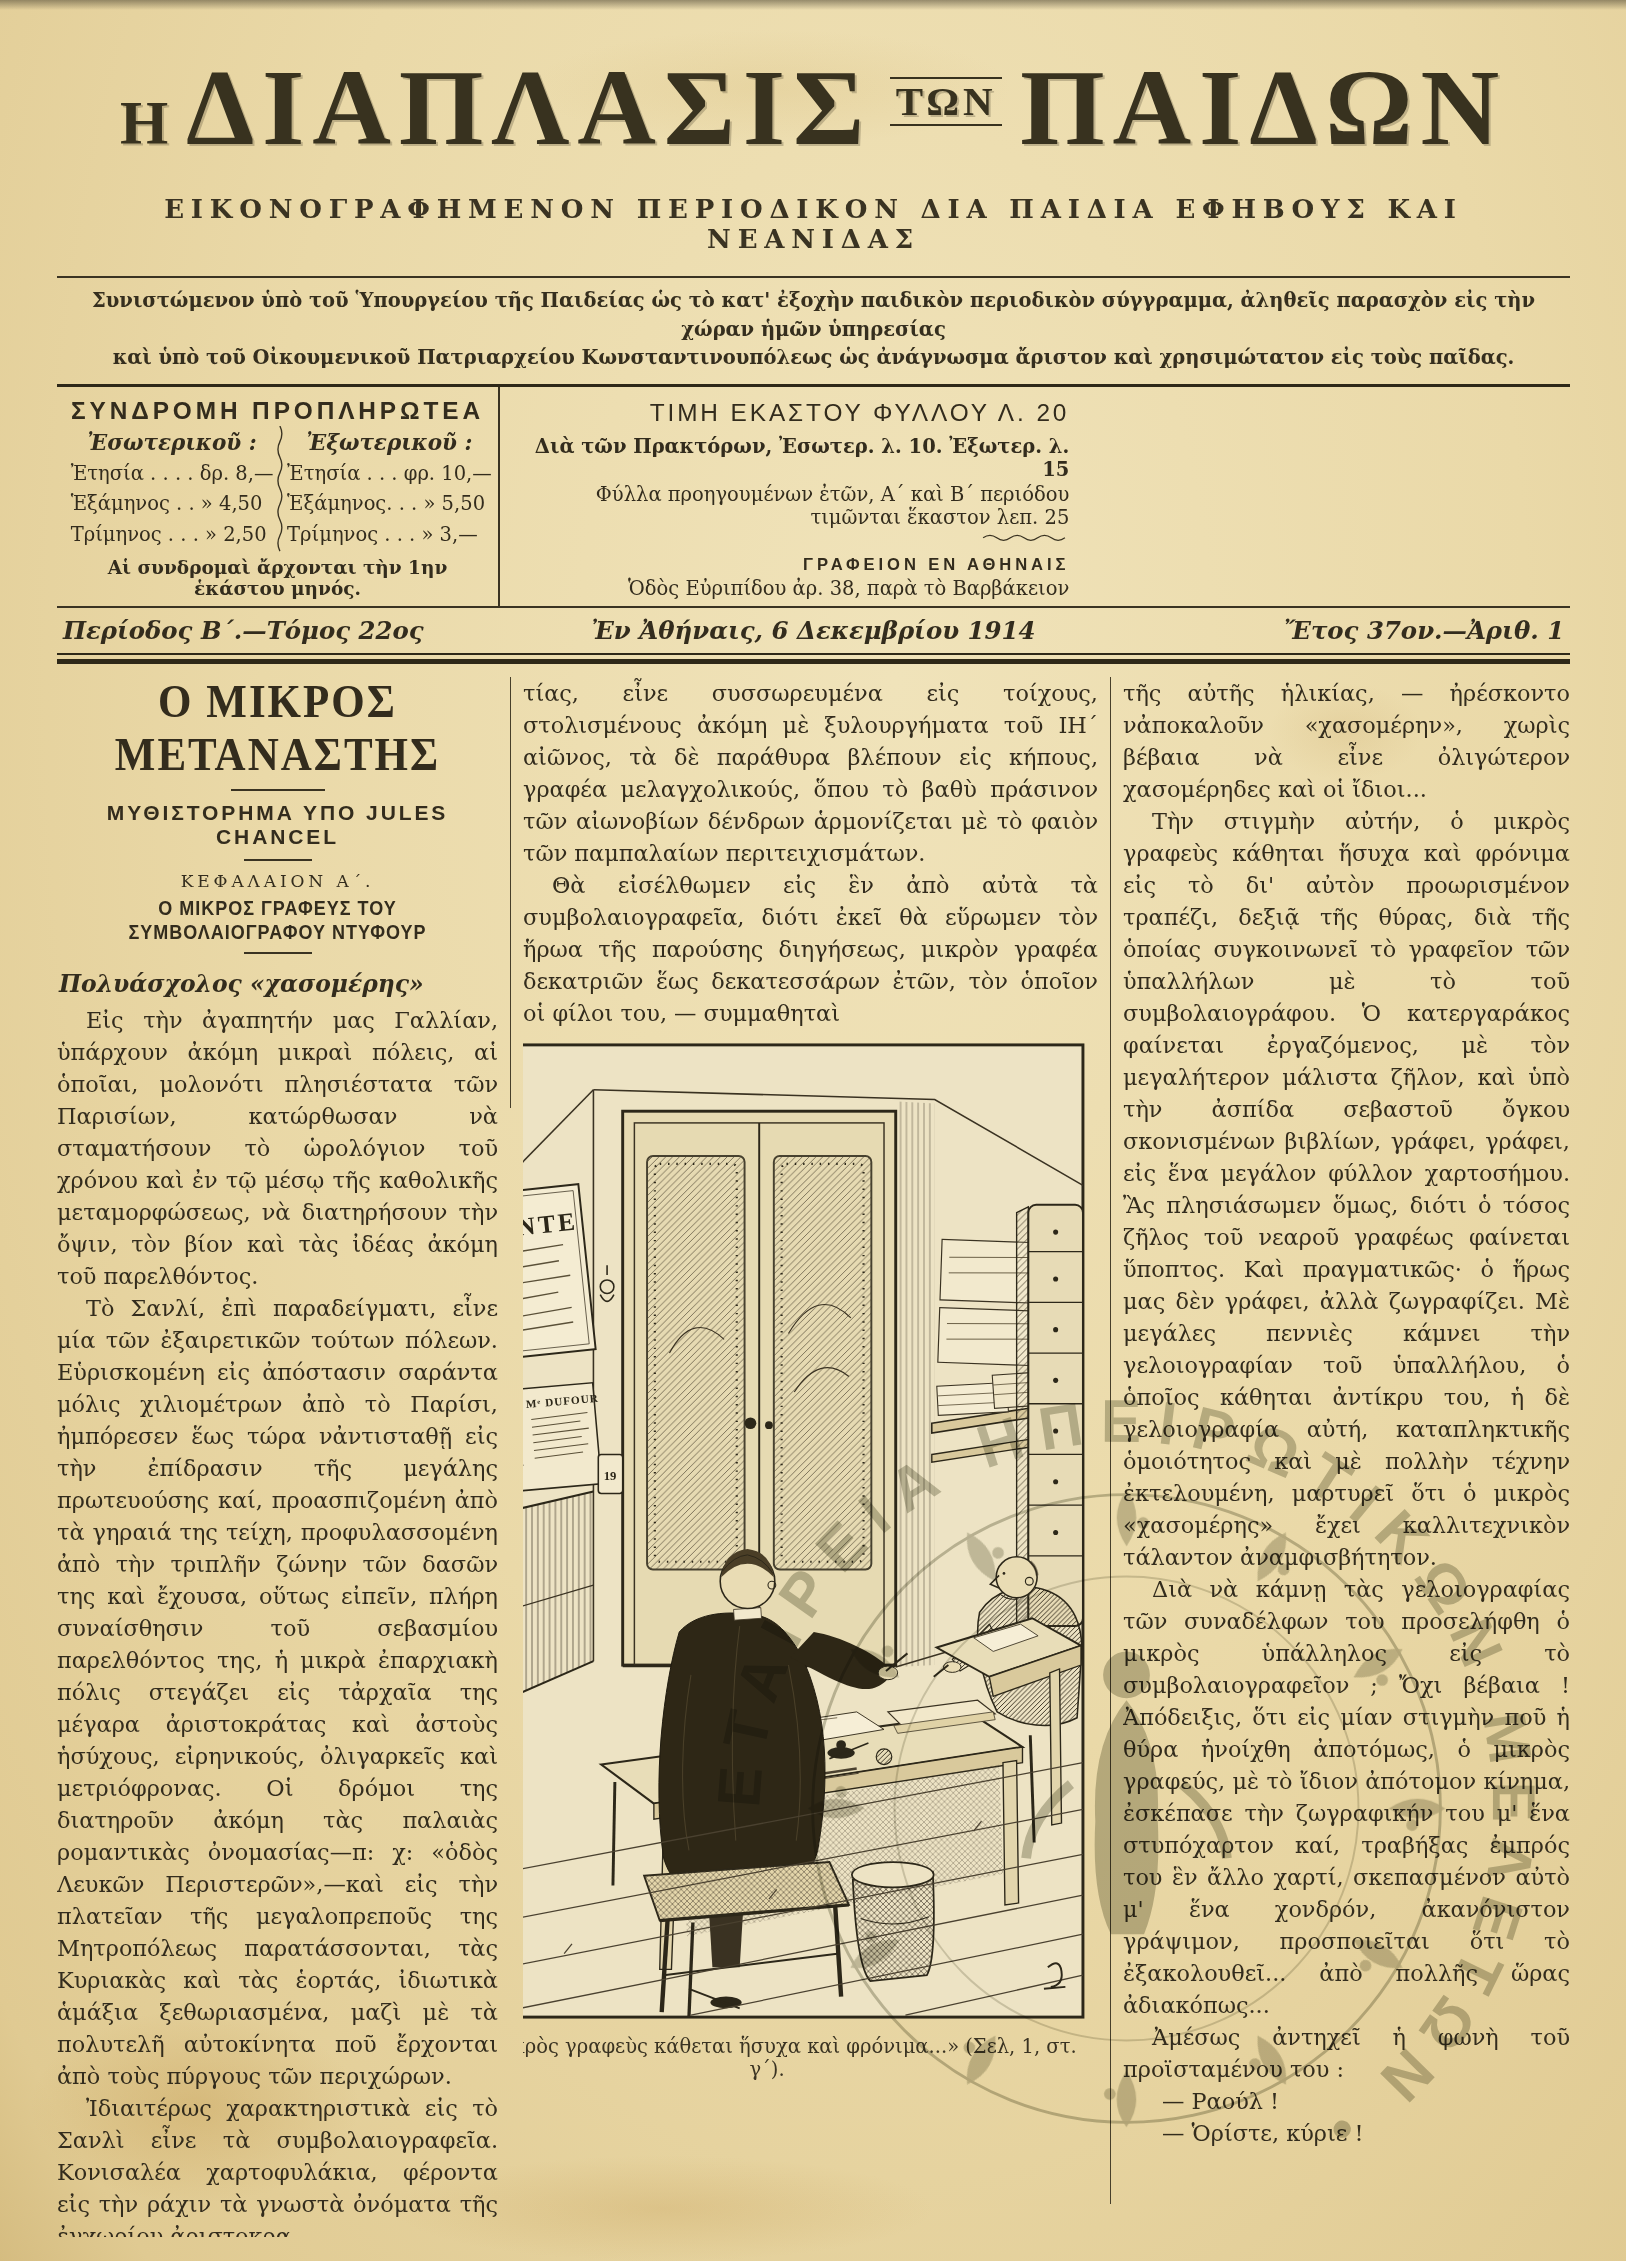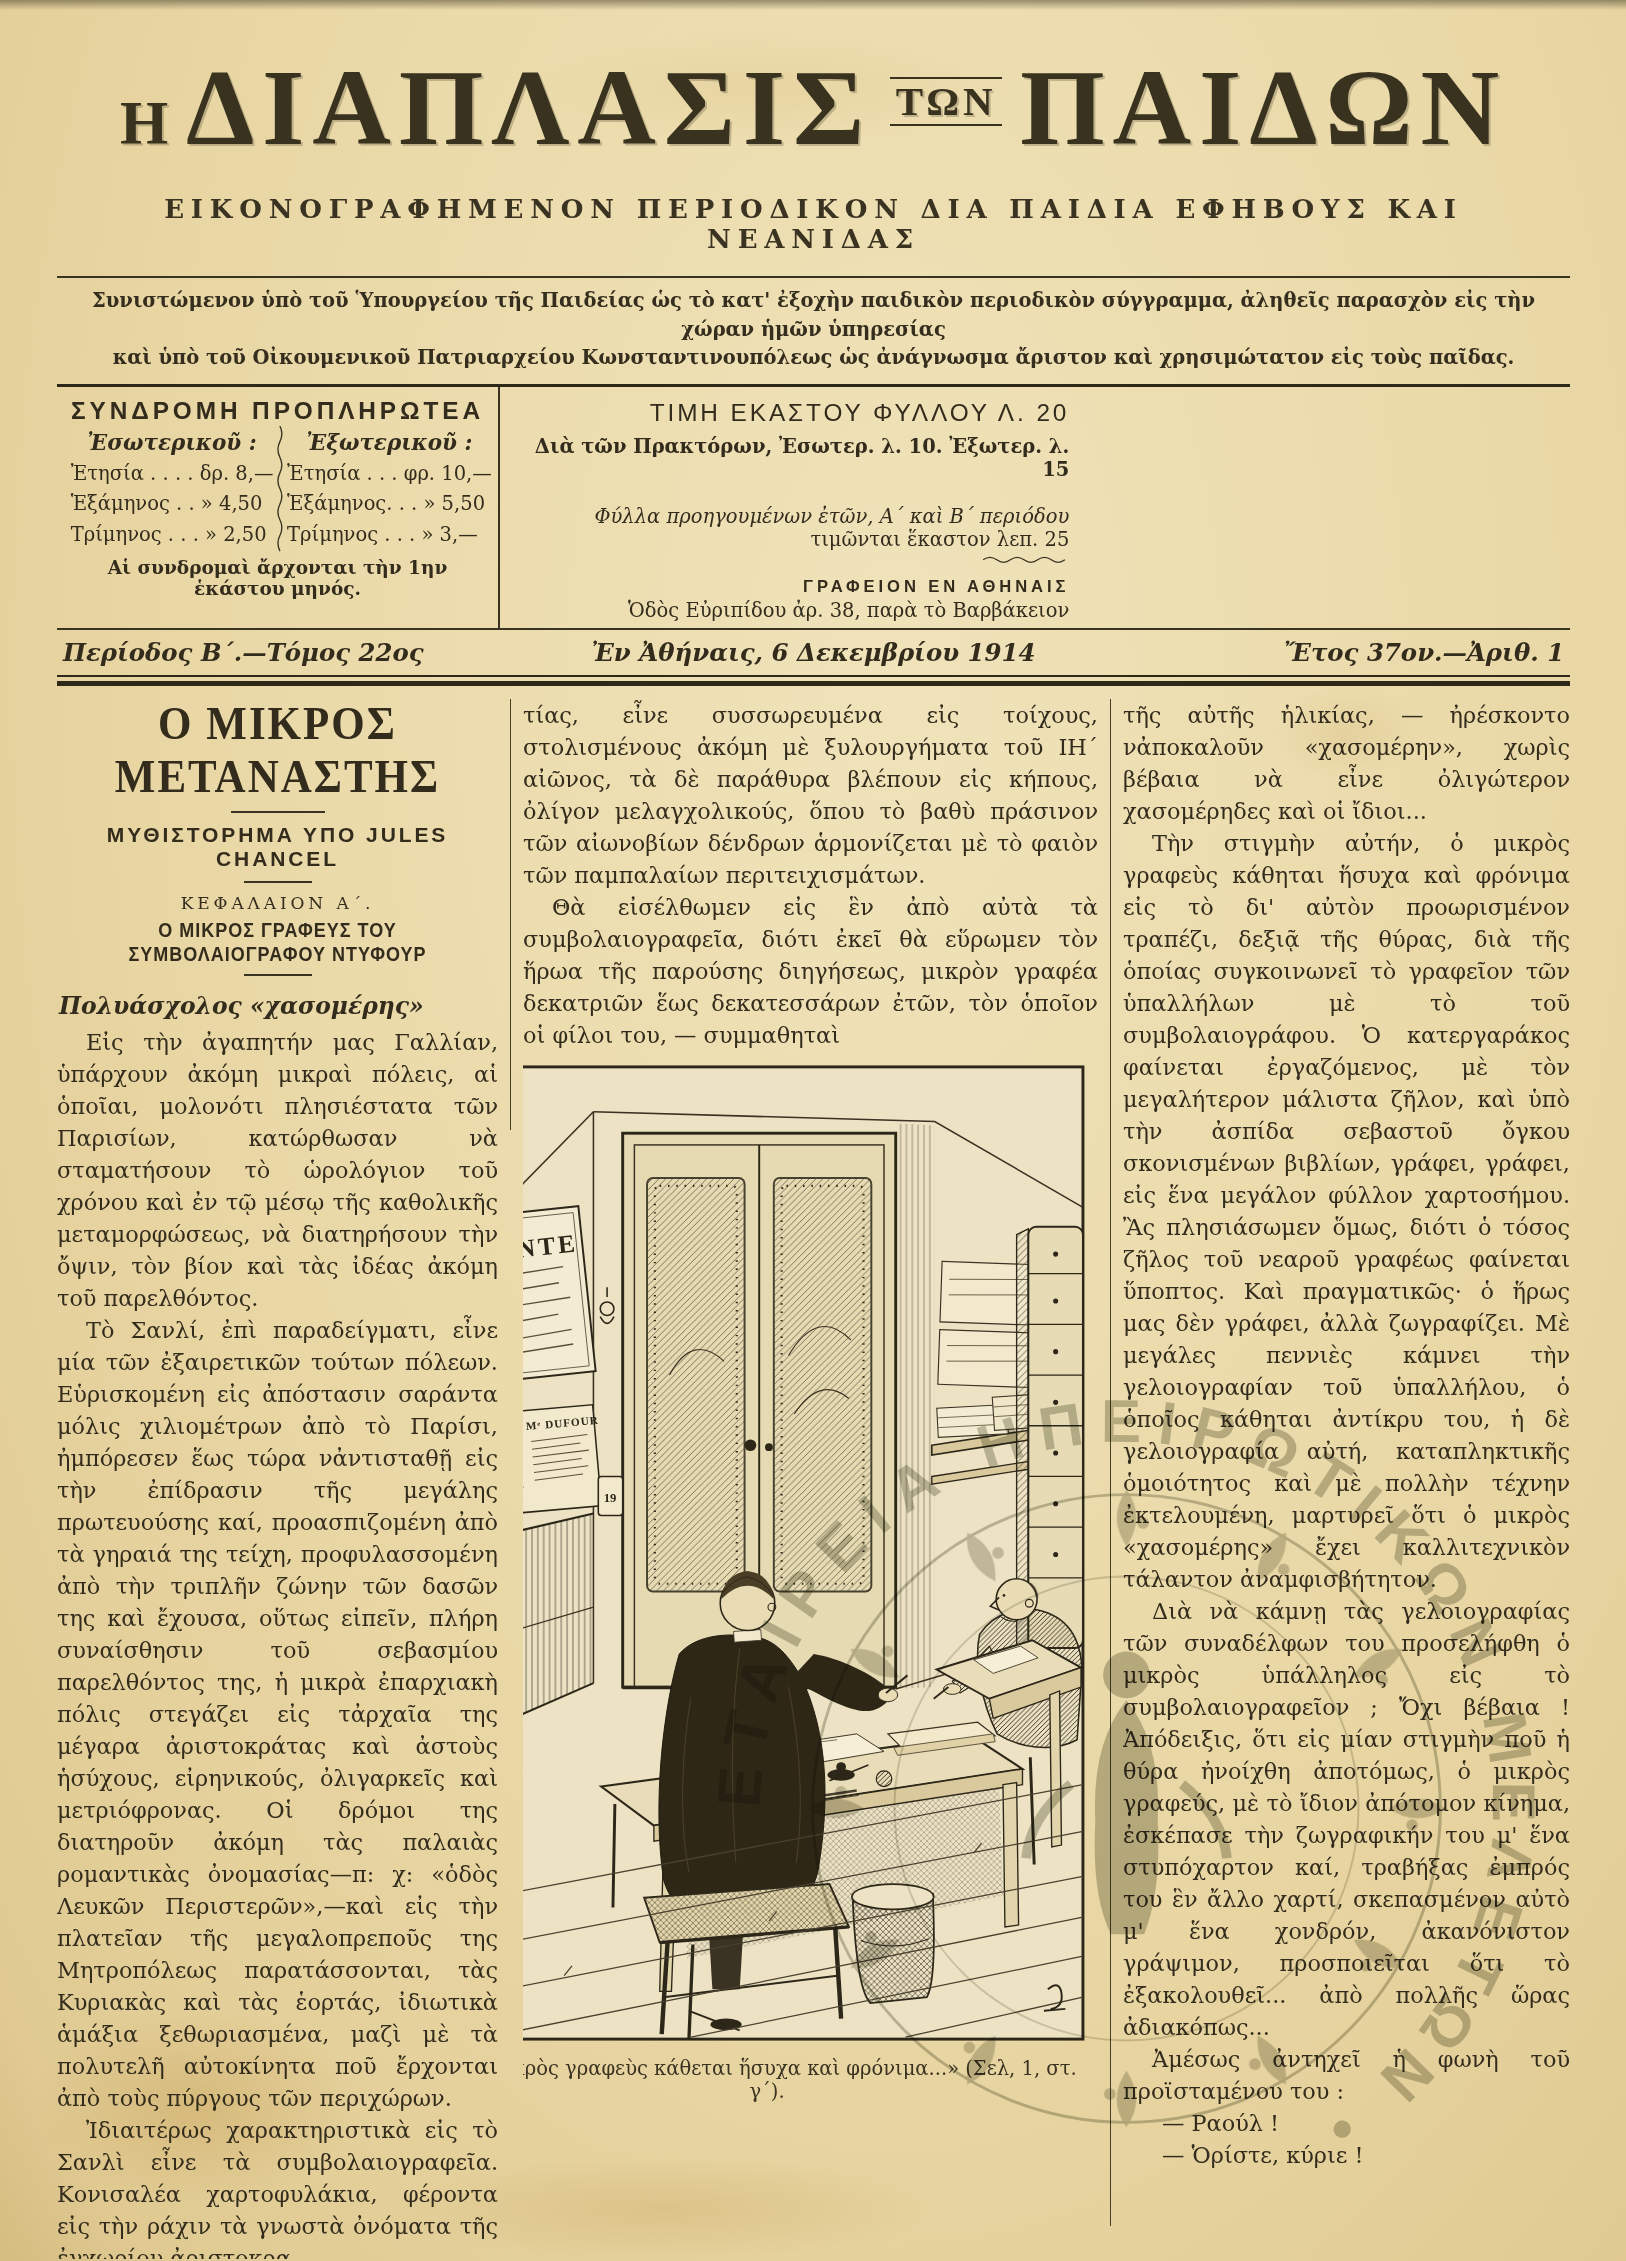--- a/index.html
+++ b/index.html
@@ -44,21 +44,21 @@
   .sub-note{margin-top:2px;text-align:center;font-weight:bold;font-size:18.5px;}
   .pub-cell{text-align:center;}
   .pub-line1{font-size:28px;font-weight:bold;letter-spacing:6.8px;margin-top:3.9px;}
   .mini-rule{width:64%;border:none;border-top:2px solid #3a3322;margin:9.8px auto;}
   .pub-line2{font-size:22.4px;font-weight:bold;letter-spacing:9.8px;}
   .pub-dir{font-family:"Liberation Sans",sans-serif;font-size:17.6px;letter-spacing:3.9px;font-weight:bold;margin-top:11.7px;}
   .pub-name{font-size:32px;font-weight:bold;letter-spacing:2px;margin-top:3.9px;transform:scaleY(1.12);}
   .price-cell{text-align:right;}
   .price-1{font-family:"Liberation Sans",sans-serif;font-size:24.4px;letter-spacing:2.9px;margin-top:2px;}
   .price-2{font-size:19.5px;font-weight:bold;margin-top:7.8px;}
-  .price-3{font-size:19.5px;margin-top:24px;font-style:italic;}
+  .price-3{font-size:19.5px;margin-top:2px;}
   .price-4{font-size:19.5px;}
   .office-label{font-family:"Liberation Sans",sans-serif;font-size:16.6px;letter-spacing:3.9px;font-weight:bold;margin-top:7.8px;}
   .office-addr{font-size:19.5px;margin-top:2px;}
 
   
   .rule-thin{border:none;border-top:2px solid #3a3322;margin:0;}
   .datebar{display:grid;grid-template-columns:1fr 1fr 1fr;align-items:center;padding:7.8px 5.9px;}
   .date-item{font-size:24.4px;font-weight:bold;font-style:italic;}
   .date-c{text-align:center;}
   .date-r{text-align:right;}
@@ -180,21 +180,21 @@
         <div class="chapter">ΚΕΦΑΛΑΙΟΝ Α΄.</div>
         <div class="chap-sub">Ο ΜΙΚΡΟΣ ΓΡΑΦΕΥΣ ΤΟΥ ΣΥΜΒΟΛΑΙΟΓΡΑΦΟΥ ΝΤΥΦΟΥΡ</div>
         <hr class="short-rule">
         <div class="leadin">Πολυάσχολος «χασομέρης»</div>
         <p class="body">Εἰς τὴν ἀγαπητήν μας Γαλλίαν, ὑπάρχουν ἀκόμη μικραὶ πόλεις, αἱ ὁποῖαι, μολονότι πλησιέστατα τῶν Παρισίων, κατώρθωσαν νὰ σταματήσουν τὸ ὡρολόγιον τοῦ χρόνου καὶ ἐν τῷ μέσῳ τῆς καθολικῆς μεταμορφώσεως, νὰ διατηρήσουν τὴν ὄψιν, τὸν βίον καὶ τὰς ἰδέας ἀκόμη τοῦ παρελθόντος.</p>
         <p class="body">Τὸ Σανλί, ἐπὶ παραδείγματι, εἶνε μία τῶν ἐξαιρετικῶν τούτων πόλεων. Εὑρισκομένη εἰς ἀπόστασιν σαράντα μόλις χιλιομέτρων ἀπὸ τὸ Παρίσι, ἠμπόρεσεν ἕως τώρα νἀντισταθῇ εἰς τὴν ἐπίδρασιν τῆς μεγάλης πρωτευούσης καί, προασπιζομένη ἀπὸ τὰ γηραιά της τείχη, προφυλασσομένη ἀπὸ τὴν τριπλῆν ζώνην τῶν δασῶν της καὶ ἔχουσα, οὕτως εἰπεῖν, πλήρη συναίσθησιν τοῦ σεβασμίου παρελθόντος της, ἡ μικρὰ ἐπαρχιακὴ πόλις στεγάζει εἰς τἀρχαῖα της μέγαρα ἀριστοκράτας καὶ ἀστοὺς ἡσύχους, εἰρηνικούς, ὀλιγαρκεῖς καὶ μετριόφρονας. Οἱ δρόμοι της διατηροῦν ἀκόμη τὰς παλαιὰς ρομαντικὰς ὀνομασίας—π: χ: «ὁδὸς Λευκῶν Περιστερῶν»,—καὶ εἰς τὴν πλατεῖαν τῆς μεγαλοπρεποῦς της Μητροπόλεως παρατάσσονται, τὰς Κυριακὰς καὶ τὰς ἑορτάς, ἰδιωτικὰ ἁμάξια ξεθωριασμένα, μαζὶ μὲ τὰ πολυτελῆ αὐτοκίνητα ποῦ ἔρχονται ἀπὸ τοὺς πύργους τῶν περιχώρων.</p>
         <p class="body">Ἰδιαιτέρως χαρακτηριστικὰ εἰς τὸ Σανλὶ εἶνε τὰ συμβολαιογραφεῖα. Κονισαλέα χαρτοφυλάκια, φέροντα εἰς τὴν ράχιν τὰ γνωστὰ ὀνόματα τῆς ἐγχωρίου ἀριστοκρα-</p>
       </div>
 
       <div class="col">
-        <p class="body cont">τίας, εἶνε συσσωρευμένα εἰς τοίχους, στολισμένους ἀκόμη μὲ ξυλουργήματα τοῦ ΙΗ΄ αἰῶνος, τὰ δὲ παράθυρα βλέπουν εἰς κήπους, ὀλίγον μελαγχολικούς, ὅπου τὸ βαθὺ πράσινον τῶν αἰωνοβίων δένδρων ἁρμονίζεται μὲ τὸ φαιὸν τῶν παμπαλαίων περιτειχισμάτων.</p>
+        <p class="body cont">τίας, εἶνε συσσωρευμένα εἰς τοίχους, στολισμένους ἀκόμη μὲ ξυλουργήματα τοῦ ΙΗ΄ αἰῶνος, τὰ δὲ παράθυρα βλέπουν εἰς κήπους, γραφέα μελαγχολικούς, ὅπου τὸ βαθὺ πράσινον τῶν αἰωνοβίων δένδρων ἁρμονίζεται μὲ τὸ φαιὸν τῶν παμπαλαίων περιτειχισμάτων.</p>
         <p class="body">Θὰ εἰσέλθωμεν εἰς ἓν ἀπὸ αὐτὰ τὰ συμβολαιογραφεῖα, διότι ἐκεῖ θὰ εὕρωμεν τὸν ἥρωα τῆς παρούσης διηγήσεως, μικρὸν γραφέα δεκατριῶν ἕως δεκατεσσάρων ἐτῶν, τὸν ὁποῖον οἱ φίλοι του, — συμμαθηταὶ</p>
 
         <div class="illus">
           <svg width="640" height="980" viewBox="0 0 656 1005">
             <defs>
               <pattern id="h1" width="7" height="7" patternUnits="userSpaceOnUse">
                   <path d="M0,7 L7,0" stroke="#4a4130" stroke-width="0.8"></path>
                 </pattern>
               <pattern id="h2" width="5" height="5" patternUnits="userSpaceOnUse">
                   <path d="M0,5 L5,0" stroke="#3a3222" stroke-width="1"></path>

